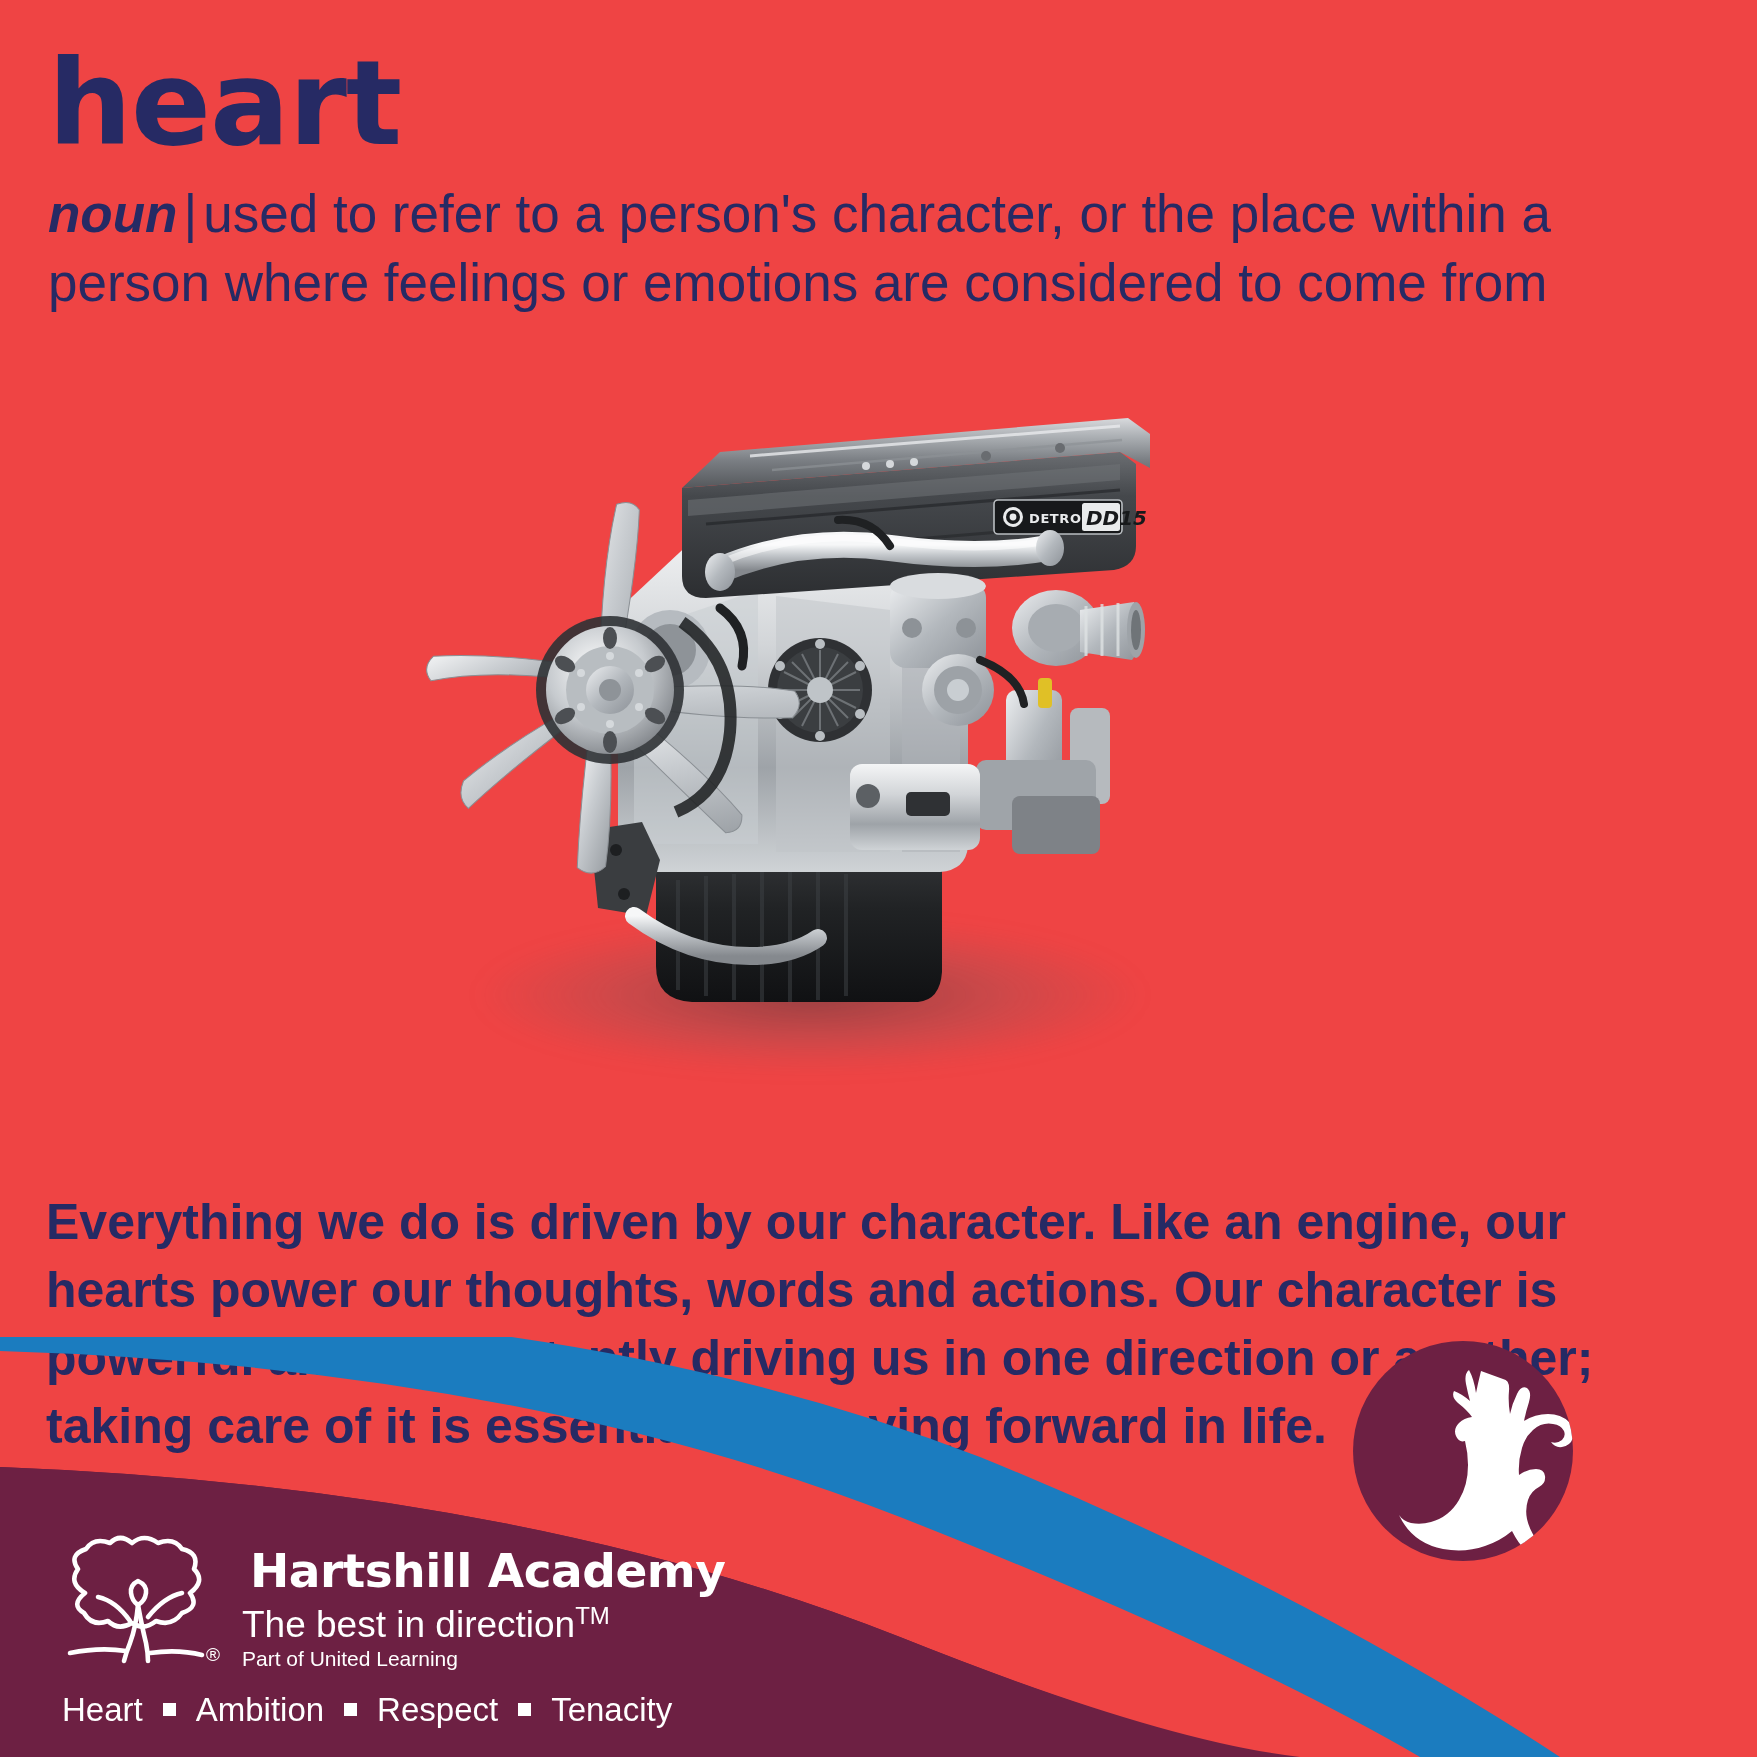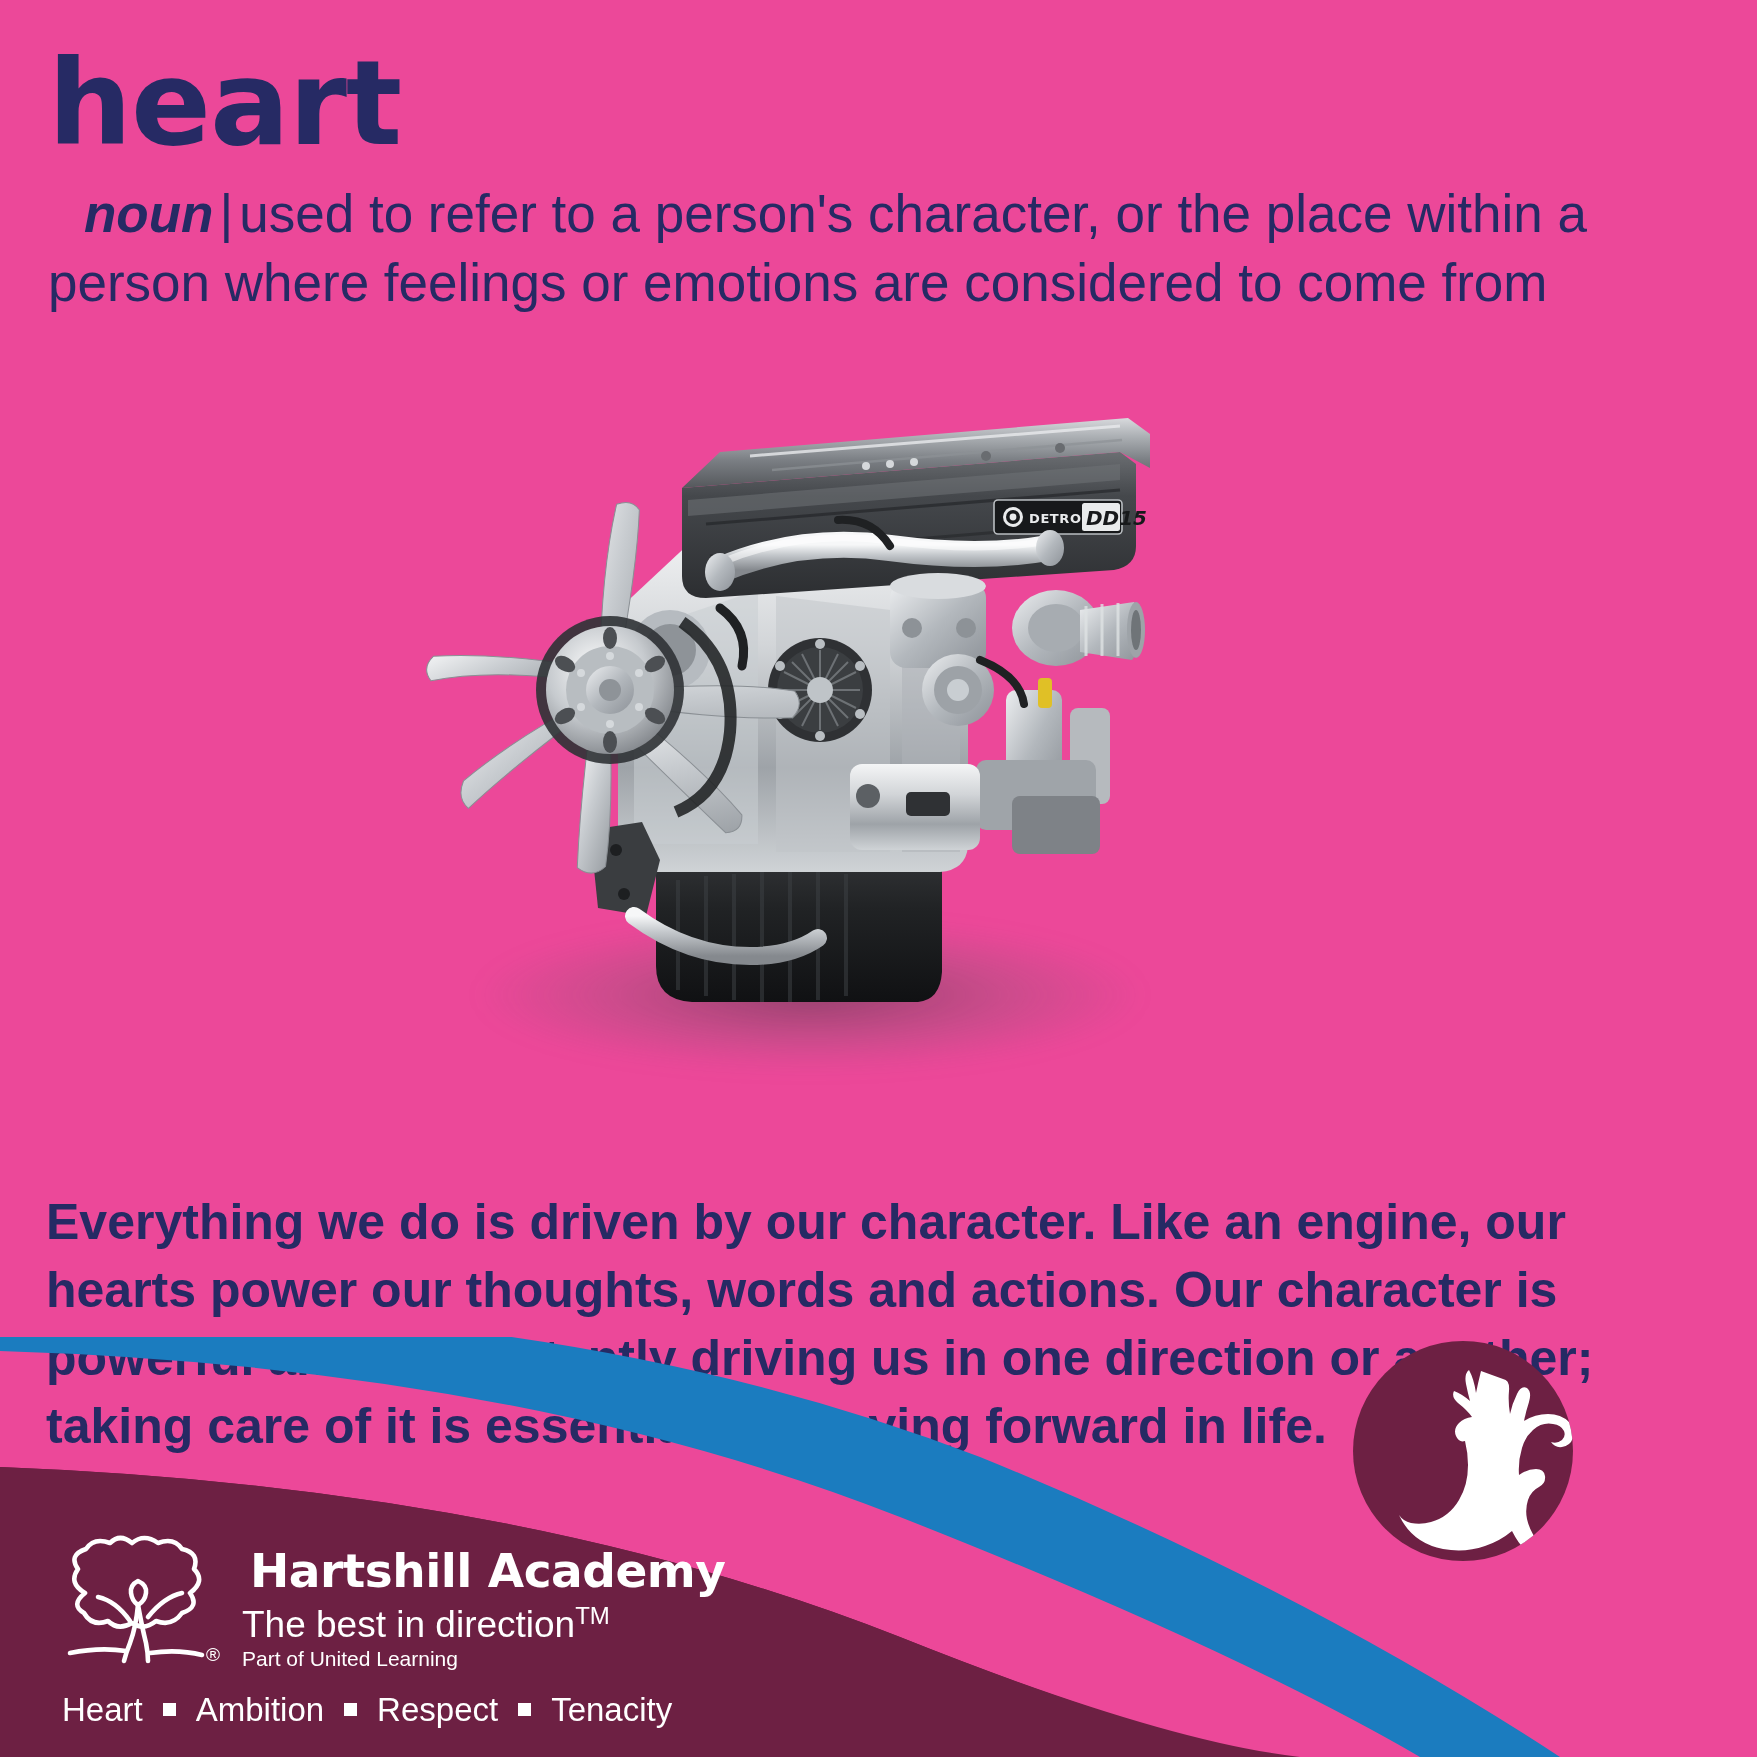--- a/index.html
+++ b/index.html
@@ -4,21 +4,21 @@
 <title>Word of the Week</title>
 <style>
   html,body{margin:0;padding:0;}
   body{
     width:1757px;height:1757px;
     background:#ffffff;
     font-family:"Liberation Sans", sans-serif;
     overflow:hidden;
     position:relative;
   }
-  .poster{position:relative;width:1757px;height:1757px;background:#ec4899;overflow:hidden;}
+  .poster{position:relative;width:1757px;height:1757px;background:#ef4444;overflow:hidden;}
 
   
   .word-block{position:absolute;left:48px;top:44px;width:1660px;}
   .headword{
     font-family:"DejaVu Sans", sans-serif;
     font-weight:700;
     font-size:118px;
     line-height:1.0;
     letter-spacing:-1px;
     color:#262a64;
@@ -26,21 +26,21 @@
   }
   .definition{
     font-family:"Liberation Sans Narrow","Liberation Sans", sans-serif;
     font-size:53px;
     line-height:1.30;
     color:#262a64;
     margin:0;
     max-width:1630px;
     font-stretch:condensed;
   }
-  .definition .pos{font-weight:700;font-style:italic;margin-left:36px;}
+  .definition .pos{font-weight:700;font-style:italic;}
   .definition .sep{font-weight:400;padding:0 6px;}
 
   
   .engine-wrap{
     position:absolute;left:420px;top:360px;width:740px;height:700px;
   }
   .engine-shadow{
     position:absolute;left:60px;top:560px;width:660px;height:150px;
     background:radial-gradient(ellipse at 50% 50%, rgba(60,60,64,0.48) 0%, rgba(90,90,95,0.22) 42%, rgba(255,255,255,0) 72%);
     filter:blur(10px);

